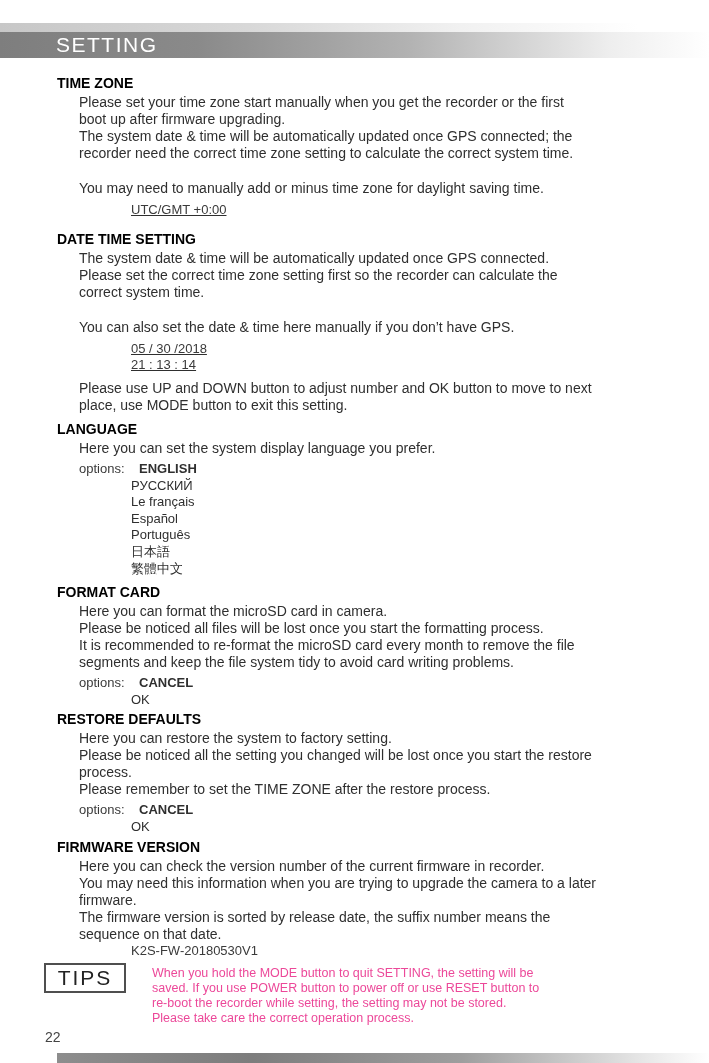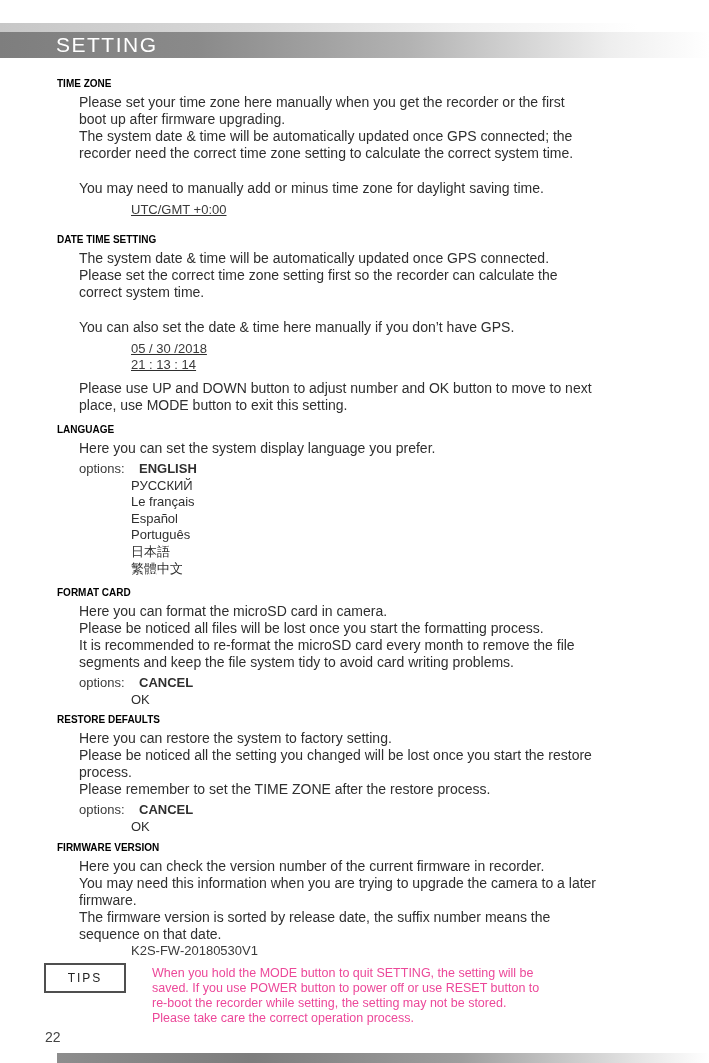--- a/index.html
+++ b/index.html
@@ -26,21 +26,21 @@
   .header-title {
     color:#ffffff;
     font-size:21px;
     letter-spacing:1.5px;
     padding-left:56px;
     line-height:26px;
   }
   
   .content { padding:0 26px 0 57px; }
   .stitle {
-    font-size:10px; font-weight:bold; color:#000;
+    font-size:14px; font-weight:bold; color:#000;
     margin:13px 0 2px 0; line-height:17px;
   }
   .stitle.mt-lg { margin-top:17px; }
   .stitle.mt-sm { margin-top:7px; }
   .stitle.mt-xs { margin-top:3px; }
   .body { margin:2px 0 0 22px; }
   .body.gap { margin-top:18px; }
   .body.gap7 { margin-top:7px; }
   .line { margin:0; font-size:14px; line-height:17px; color:#2f2f2f; }
   .value-block { margin:5px 0 0 74px;text-decoration:underline; }
@@ -49,21 +49,21 @@
   .opt-label { font-size:13px; line-height:16.6px; color:#3a3a3a; width:52px; flex:none; }
   .opt { margin:0; font-size:13px; line-height:16.6px; color:#2f2f2f; }
   .opt.primary { font-weight:bold;padding-left:8px; }
   .fw-value { margin:0 0 0 74px; font-size:13px; line-height:16px; color:#3a3a3a; }
   
   .tips-row { position:absolute; left:44px; top:963px; display:flex; align-items:flex-start; }
   .tips-box {
     width:82px; height:30px; box-sizing:border-box;
     border:2px solid #4f4f4f;
     display:flex; align-items:center; justify-content:center;
-    font-size:12px; letter-spacing:2px; color:#222;
+    font-size:21px; letter-spacing:2px; color:#222;
     flex:none;
   }
   .tips-text { margin-left:26px; padding-top:3px; }
   .tip-line { margin:0; font-size:12.5px; line-height:15px; color:#ec4899; }
   
   .page-number { position:absolute; left:45px; top:1029px; font-size:14px; color:#444; }
   .footer-bar {
     position:absolute; left:57px; right:0; bottom:0; height:10px;
     background:linear-gradient(90deg,#8d8d8d 0%,#7d7d7d 30%,#9e9e9e 62%,#e7e7e7 90%,#ffffff 100%);
   }
@@ -78,21 +78,21 @@
     <div class="header-bar">
       <span class="header-title">SETTING</span>
     </div>
   </header>
 
   <main class="content">
 
     <section>
       <h3 class="stitle mt-lg">TIME ZONE</h3>
       <div class="body">
-        <p class="line">Please set your time zone here manually when you get the recorder or the first</p>
+        <p class="line">Please set your time zone start manually when you get the recorder or the first</p>
         <p class="line">boot up after firmware upgrading.</p>
         <p class="line">The system date &amp; time will be automatically updated once GPS connected; the</p>
         <p class="line">recorder need the correct time zone setting to calculate the correct system time.</p>
       </div>
       <div class="body gap">
         <p class="line">You may need to manually add or minus time zone for daylight saving time.</p>
       </div>
       <div class="value-block">
         <p class="value-line">UTC/GMT +0:00</p>
       </div>

